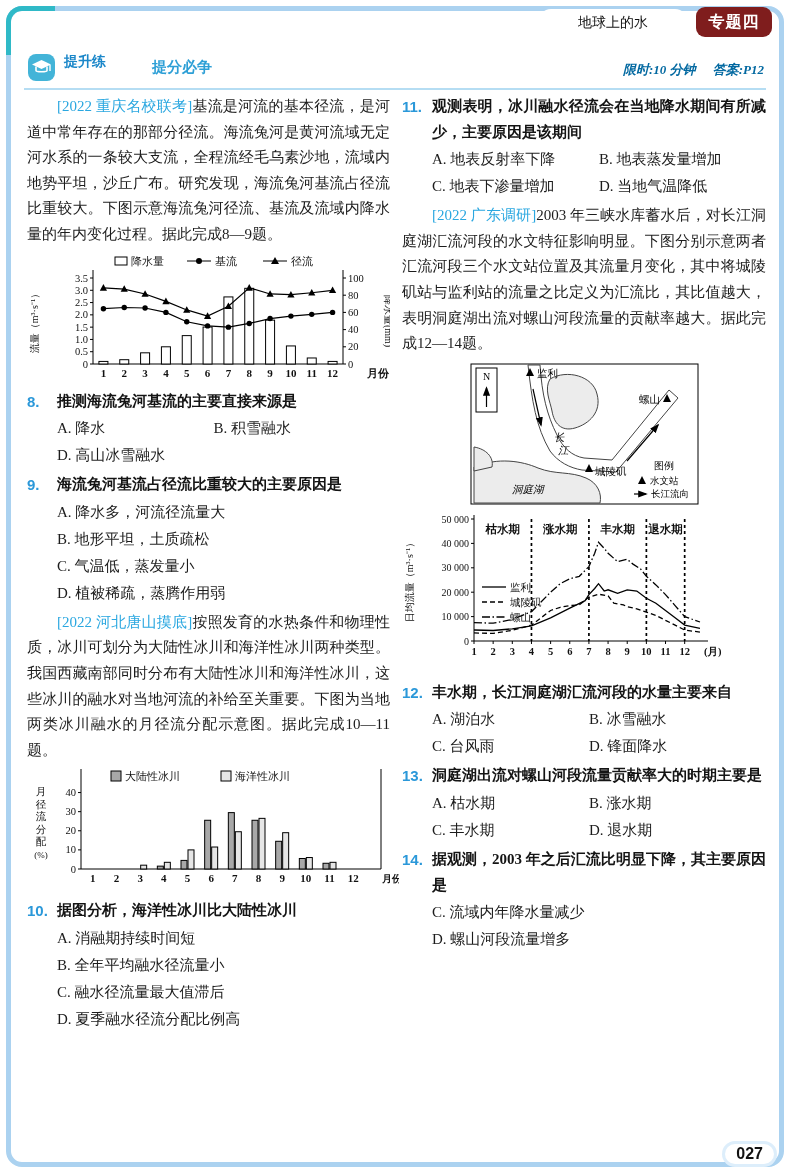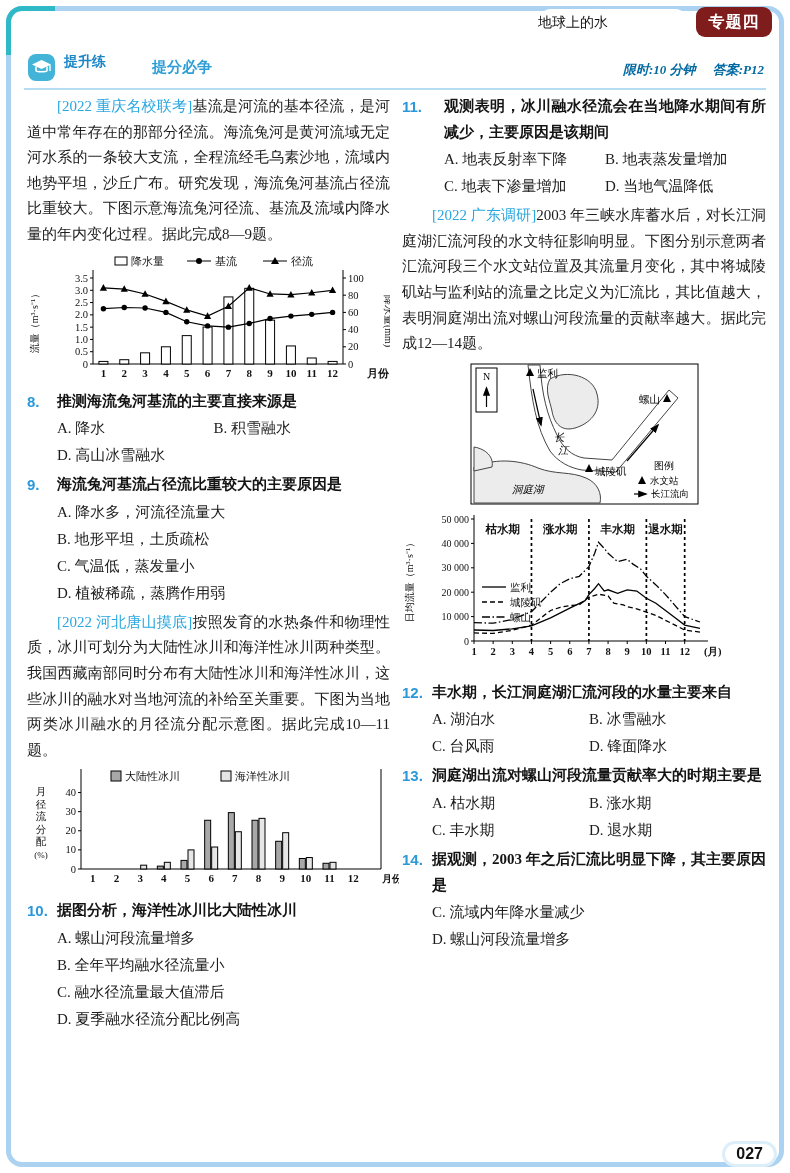--- a/index.html
+++ b/index.html
@@ -3,21 +3,21 @@
 <meta charset="utf-8">
 <style>
   html,body{margin:0;padding:0;}
   body{width:790px;height:1173px;position:relative;background:#fff;
        font-family:"Liberation Serif",serif;color:#1c1c1c;overflow:hidden;}
   
   .frame{position:absolute;inset:6px;border:5px solid #abd2f0;border-radius:16px;pointer-events:none;}
   .corner-teal{position:absolute;left:6px;top:6px;width:44px;height:44px;
        border-top:5px solid #2fb9c7;border-left:5px solid #2fb9c7;border-top-left-radius:16px;}
   .chapter-tab{position:absolute;top:9px;right:102px;width:150px;height:26px;line-height:26px;
-       background:#fff;border-radius:13px;font-size:14px;color:#111;z-index:3;
+       background:#fff;border-radius:13px;text-align:center;font-size:14px;color:#111;z-index:3;
        font-family:"Liberation Sans",sans-serif;}
   .topic-badge{position:absolute;top:7px;right:18px;width:76px;height:30px;line-height:30px;
        background:#7f1d1d;border-radius:9px;text-align:center;font-size:16px;font-weight:bold;color:#fff;
        z-index:3;font-family:"Liberation Sans",sans-serif;letter-spacing:1px;}
   
   .hdr{position:absolute;left:24px;top:52px;width:742px;height:36px;
        border-bottom:2px solid #b5ddf3;}
   .hdr-icon{position:absolute;left:4px;top:2px;width:27px;height:27px;background:#43b4d8;border-radius:8px;}
   .hdr-title{position:absolute;left:40px;top:1px;font-size:14px;font-weight:800;color:#1b87c9;
        font-family:"Liberation Sans",sans-serif;}
@@ -253,31 +253,31 @@
         <rect x="296" y="96.26666666666667" width="6" height="5.733333333333334" fill="#a8a8a8" stroke="#000"></rect>
         <rect x="303" y="95.31111111111112" width="6" height="6.688888888888883" fill="#e6e6e6" stroke="#000"></rect>
       </svg>
     </div>
 
   <div class="q">
     <div class="qnum">10.</div>
     <div class="qbody">
       <div class="stem">据图分析，海洋性冰川比大陆性冰川</div>
       <div class="opts">
-        <div class="o">A. 螺山河段流量增多</div>
+        <div class="o">A. 消融期持续时间短</div>
         <div class="o">B. 全年平均融水径流量小</div>
         <div class="o">C. 融水径流量最大值滞后</div>
         <div class="o">D. 夏季融水径流分配比例高</div>
       </div>
     </div>
   </div>
 </div>
 
 <div class="col col-r">
-  <div class="q" style="margin-top:0;gap:12px;">
+  <div class="q" style="margin-top:0;">
     <div class="qnum">11.</div>
     <div class="qbody">
       <div class="stem">观测表明，冰川融水径流会在当地降水期间有所减少，主要原因是该期间</div>
       <div class="opts two" style="grid-template-columns:50% 50%;">
         <div class="o">A. 地表反射率下降</div>
         <div class="o">B. 地表蒸发量增加</div>
         <div class="o">C. 地表下渗量增加</div>
         <div class="o">D. 当地气温降低</div>
       </div>
     </div>

